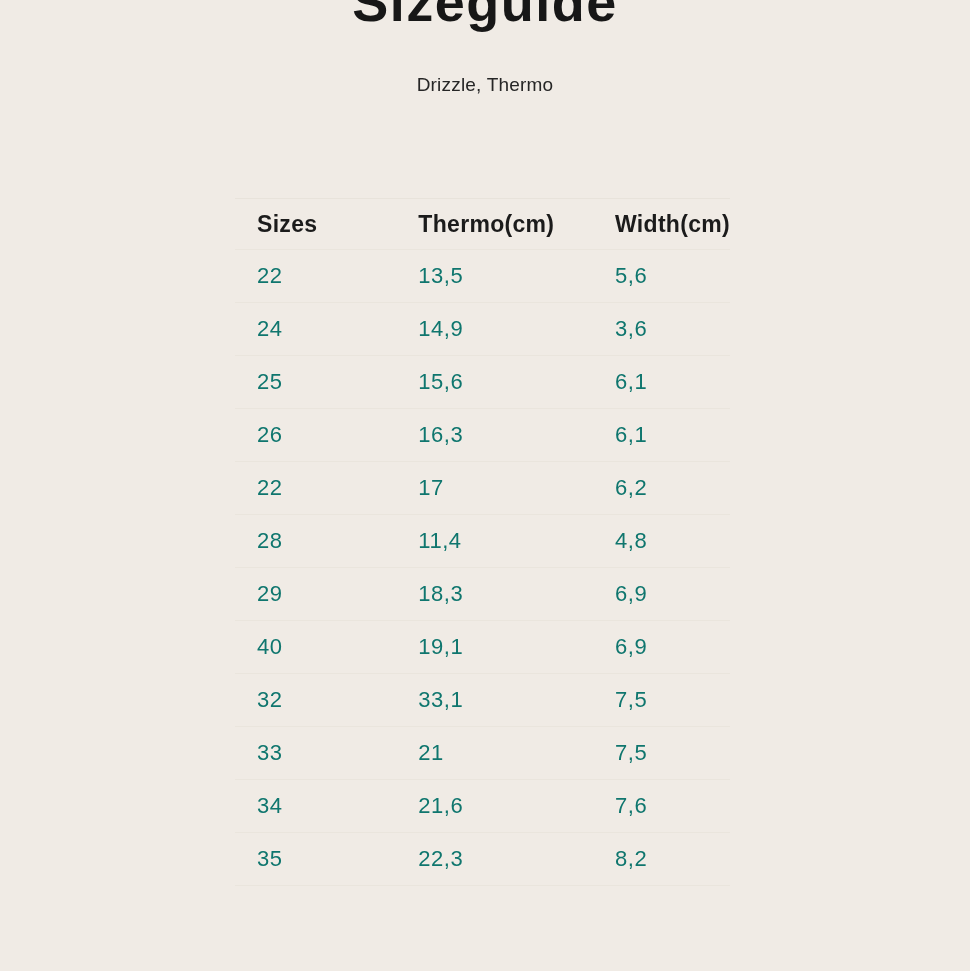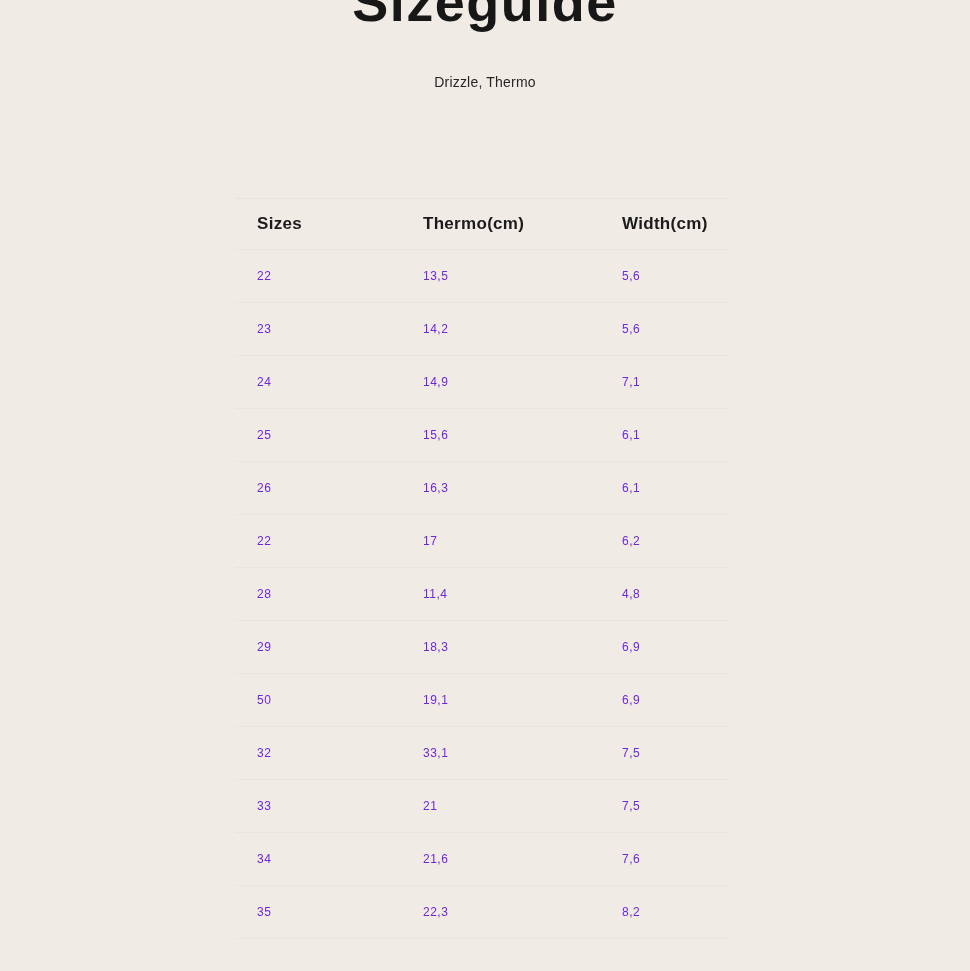--- a/index.html
+++ b/index.html
@@ -24,21 +24,21 @@
     letter-spacing: 1.5px;
     line-height: 1;
     color: #171717;
   }
   .page-subtitle {
     position: absolute;
     top: 74px;
     left: 0;
     width: 100%;
     text-align: center;
-    font-size: 14px;
+    font-size: 19px;
     letter-spacing: 0.2px;
     color: #262626;
   }
   .table-wrap {
     position: absolute;
     left: 235px;
     top: 198px;
     width: 495px;
   }
   table {
@@ -47,33 +47,33 @@
     border-top: 1px solid #e8e3db;
   }
   col.c1 { width: 166px; }
   col.c2 { width: 199px; }
   col.c3 { width: 130px; }
   thead tr { height: 51px; }
   tbody tr { height: 53px; }
   tr { border-bottom: 1px solid #eae5dd; }
   th {
     text-align: left;
-    font-size: 17px;
+    font-size: 23px;
     font-weight: 700;
     letter-spacing: 0.3px;
     padding: 0 0 0 22px;
     color: #1b1b1b;
     vertical-align: middle;
   }
   td {
     text-align: left;
-    font-size: 12px;
+    font-size: 22px;
     letter-spacing: 0.5px;
     padding: 0 0 0 22px;
-    color: #6d28d9;
+    color: #0f766e;
     vertical-align: middle;
   }
 </style>
 </head>
 <body>
 
 <h1 class="page-title">Sizeguide</h1>
 
 <div class="page-subtitle">Drizzle, Thermo</div>
 
@@ -91,28 +91,23 @@
         <th>Width(cm)</th>
       </tr>
     </thead>
     <tbody>
         <tr>
           <td>22</td>
           <td>13,5</td>
           <td>5,6</td>
         </tr>
         <tr>
-          <td>23</td>
-          <td>14,2</td>
-          <td>5,6</td>
-        </tr>
-        <tr>
           <td>24</td>
           <td>14,9</td>
-          <td>7,1</td>
+          <td>3,6</td>
         </tr>
         <tr>
           <td>25</td>
           <td>15,6</td>
           <td>6,1</td>
         </tr>
         <tr>
           <td>26</td>
           <td>16,3</td>
           <td>6,1</td>
@@ -126,21 +121,21 @@
           <td>28</td>
           <td>11,4</td>
           <td>4,8</td>
         </tr>
         <tr>
           <td>29</td>
           <td>18,3</td>
           <td>6,9</td>
         </tr>
         <tr>
-          <td>50</td>
+          <td>40</td>
           <td>19,1</td>
           <td>6,9</td>
         </tr>
         <tr>
           <td>32</td>
           <td>33,1</td>
           <td>7,5</td>
         </tr>
         <tr>
           <td>33</td>

